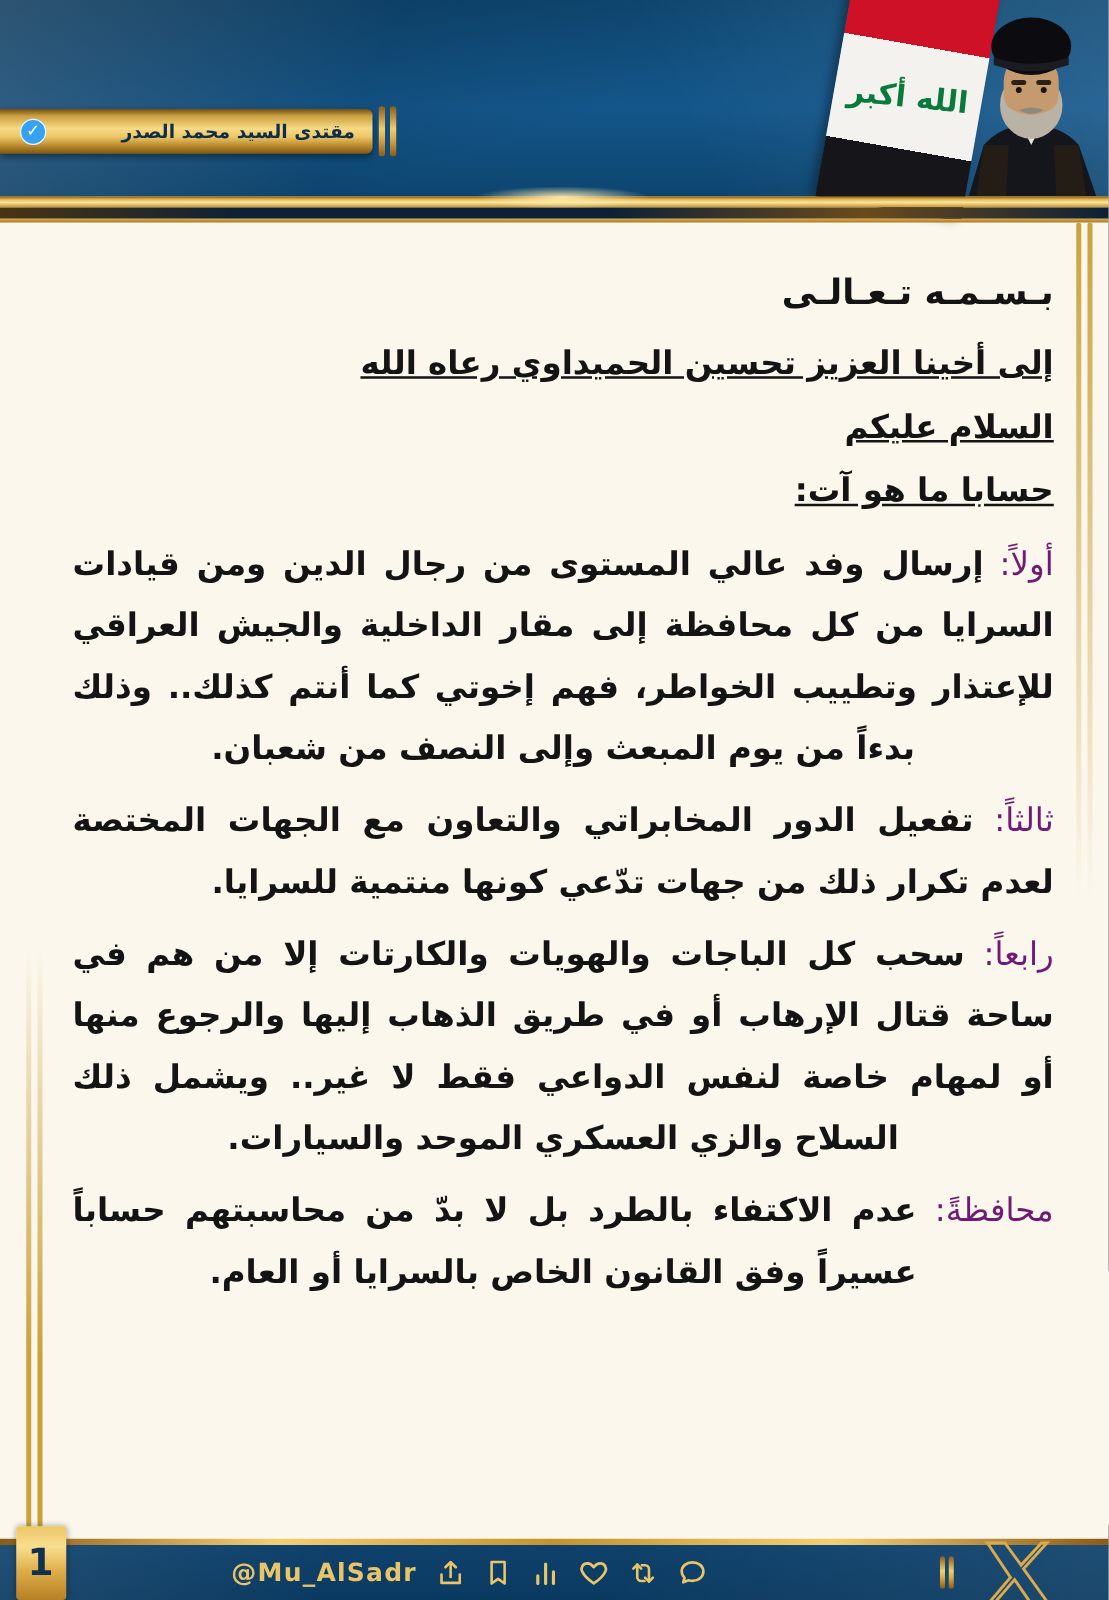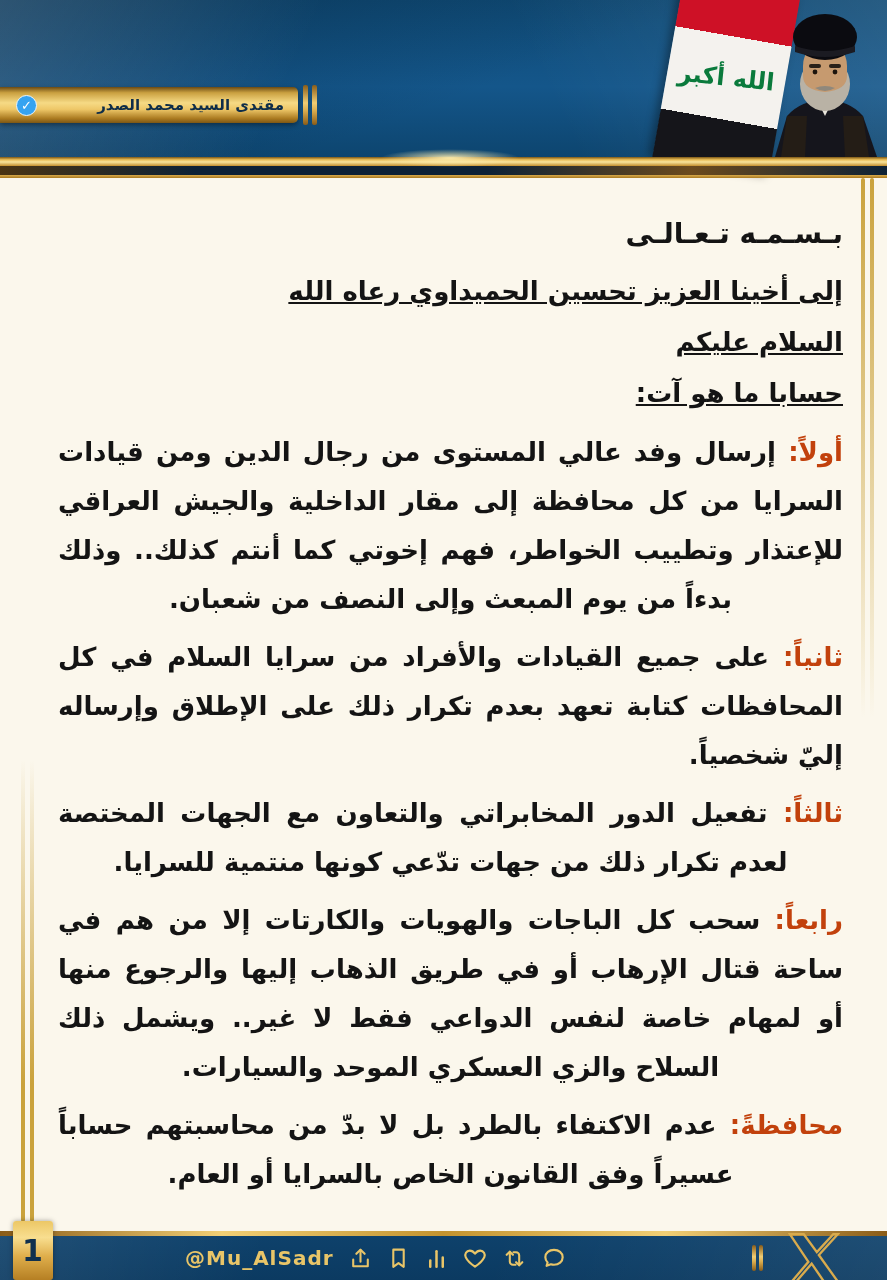--- a/index.html
+++ b/index.html
@@ -81,21 +81,21 @@
   .body-text {
     position:absolute; top:178px; left:0; right:0; bottom:49px;
     padding:28px 44px 0 58px;
     direction:rtl; text-align:right;
     color:#141414; font-weight:bold; font-size:26px; line-height:49px;
   }
   .doc-title { font-size:28px; letter-spacing:1px; line-height:56px; margin-bottom:4px; }
   .intro .line { line-height:51px;text-decoration:underline; }
   .paras p { margin-top:9px; text-align:justify; text-align-last:center; }
   .paras p:nth-child(2) { text-align-last:right; }
-  .paras .lead { font-weight:bold; color:#c2410c; }
+  .paras .lead { font-weight:normal; color:#701a75; }
 
   
   .footer-goldline { position:absolute; left:0; bottom:44px; width:887px; height:5px;
     background:linear-gradient(90deg,#8a5c18,#f2cf75 25%,#c3932f 50%,#f2cf75 75%,#8a5c18);
     box-shadow:0 1px 0 #3a2a0c; }
   .footer {
     position:absolute; left:0; bottom:0; width:887px; height:44px;
     background:
       linear-gradient(105deg, rgba(255,255,255,.08) 0%, rgba(255,255,255,0) 30%),
       linear-gradient(285deg, rgba(255,255,255,.07) 0%, rgba(255,255,255,0) 45%),
@@ -180,21 +180,20 @@
 
   <main class="body-text">
     <div class="doc-title">بـسـمـه تـعـالـى</div>
     <div class="intro">
         <div class="line">إلى أخينا العزيز تحسين الحميداوي رعاه الله</div>
         <div class="line">السلام عليكم</div>
         <div class="line">حسابا ما هو آت:</div>
       </div>
     <div class="paras">
         <p><b class="lead">أولاً: </b>إرسال وفد عالي المستوى من رجال الدين ومن قيادات السرايا من كل محافظة إلى مقار الداخلية والجيش العراقي للإعتذار وتطييب الخواطر، فهم إخوتي كما أنتم كذلك.. وذلك بدءاً من يوم المبعث وإلى النصف من شعبان.</p>
-        <p><b class="lead">ثانياً: </b>على جميع القيادات والأفراد من سرايا السلام في كل المحافظات كتابة تعهد بعدم تكرار ذلك على الإطلاق وإرساله إليّ شخصياً.</p>
         <p><b class="lead">ثالثاً: </b>تفعيل الدور المخابراتي والتعاون مع الجهات المختصة لعدم تكرار ذلك من جهات تدّعي كونها منتمية للسرايا.</p>
         <p><b class="lead">رابعاً: </b>سحب كل الباجات والهويات والكارتات إلا من هم في ساحة قتال الإرهاب أو في طريق الذهاب إليها والرجوع منها أو لمهام خاصة لنفس الدواعي فقط لا غير.. ويشمل ذلك السلاح والزي العسكري الموحد والسيارات.</p>
         <p><b class="lead">محافظةً: </b>عدم الاكتفاء بالطرد بل لا بدّ من محاسبتهم حساباً عسيراً وفق القانون الخاص بالسرايا أو العام.</p>
       </div>
   </main>
 
   <div class="page-tag">
     <span>1</span>
   </div>
 

